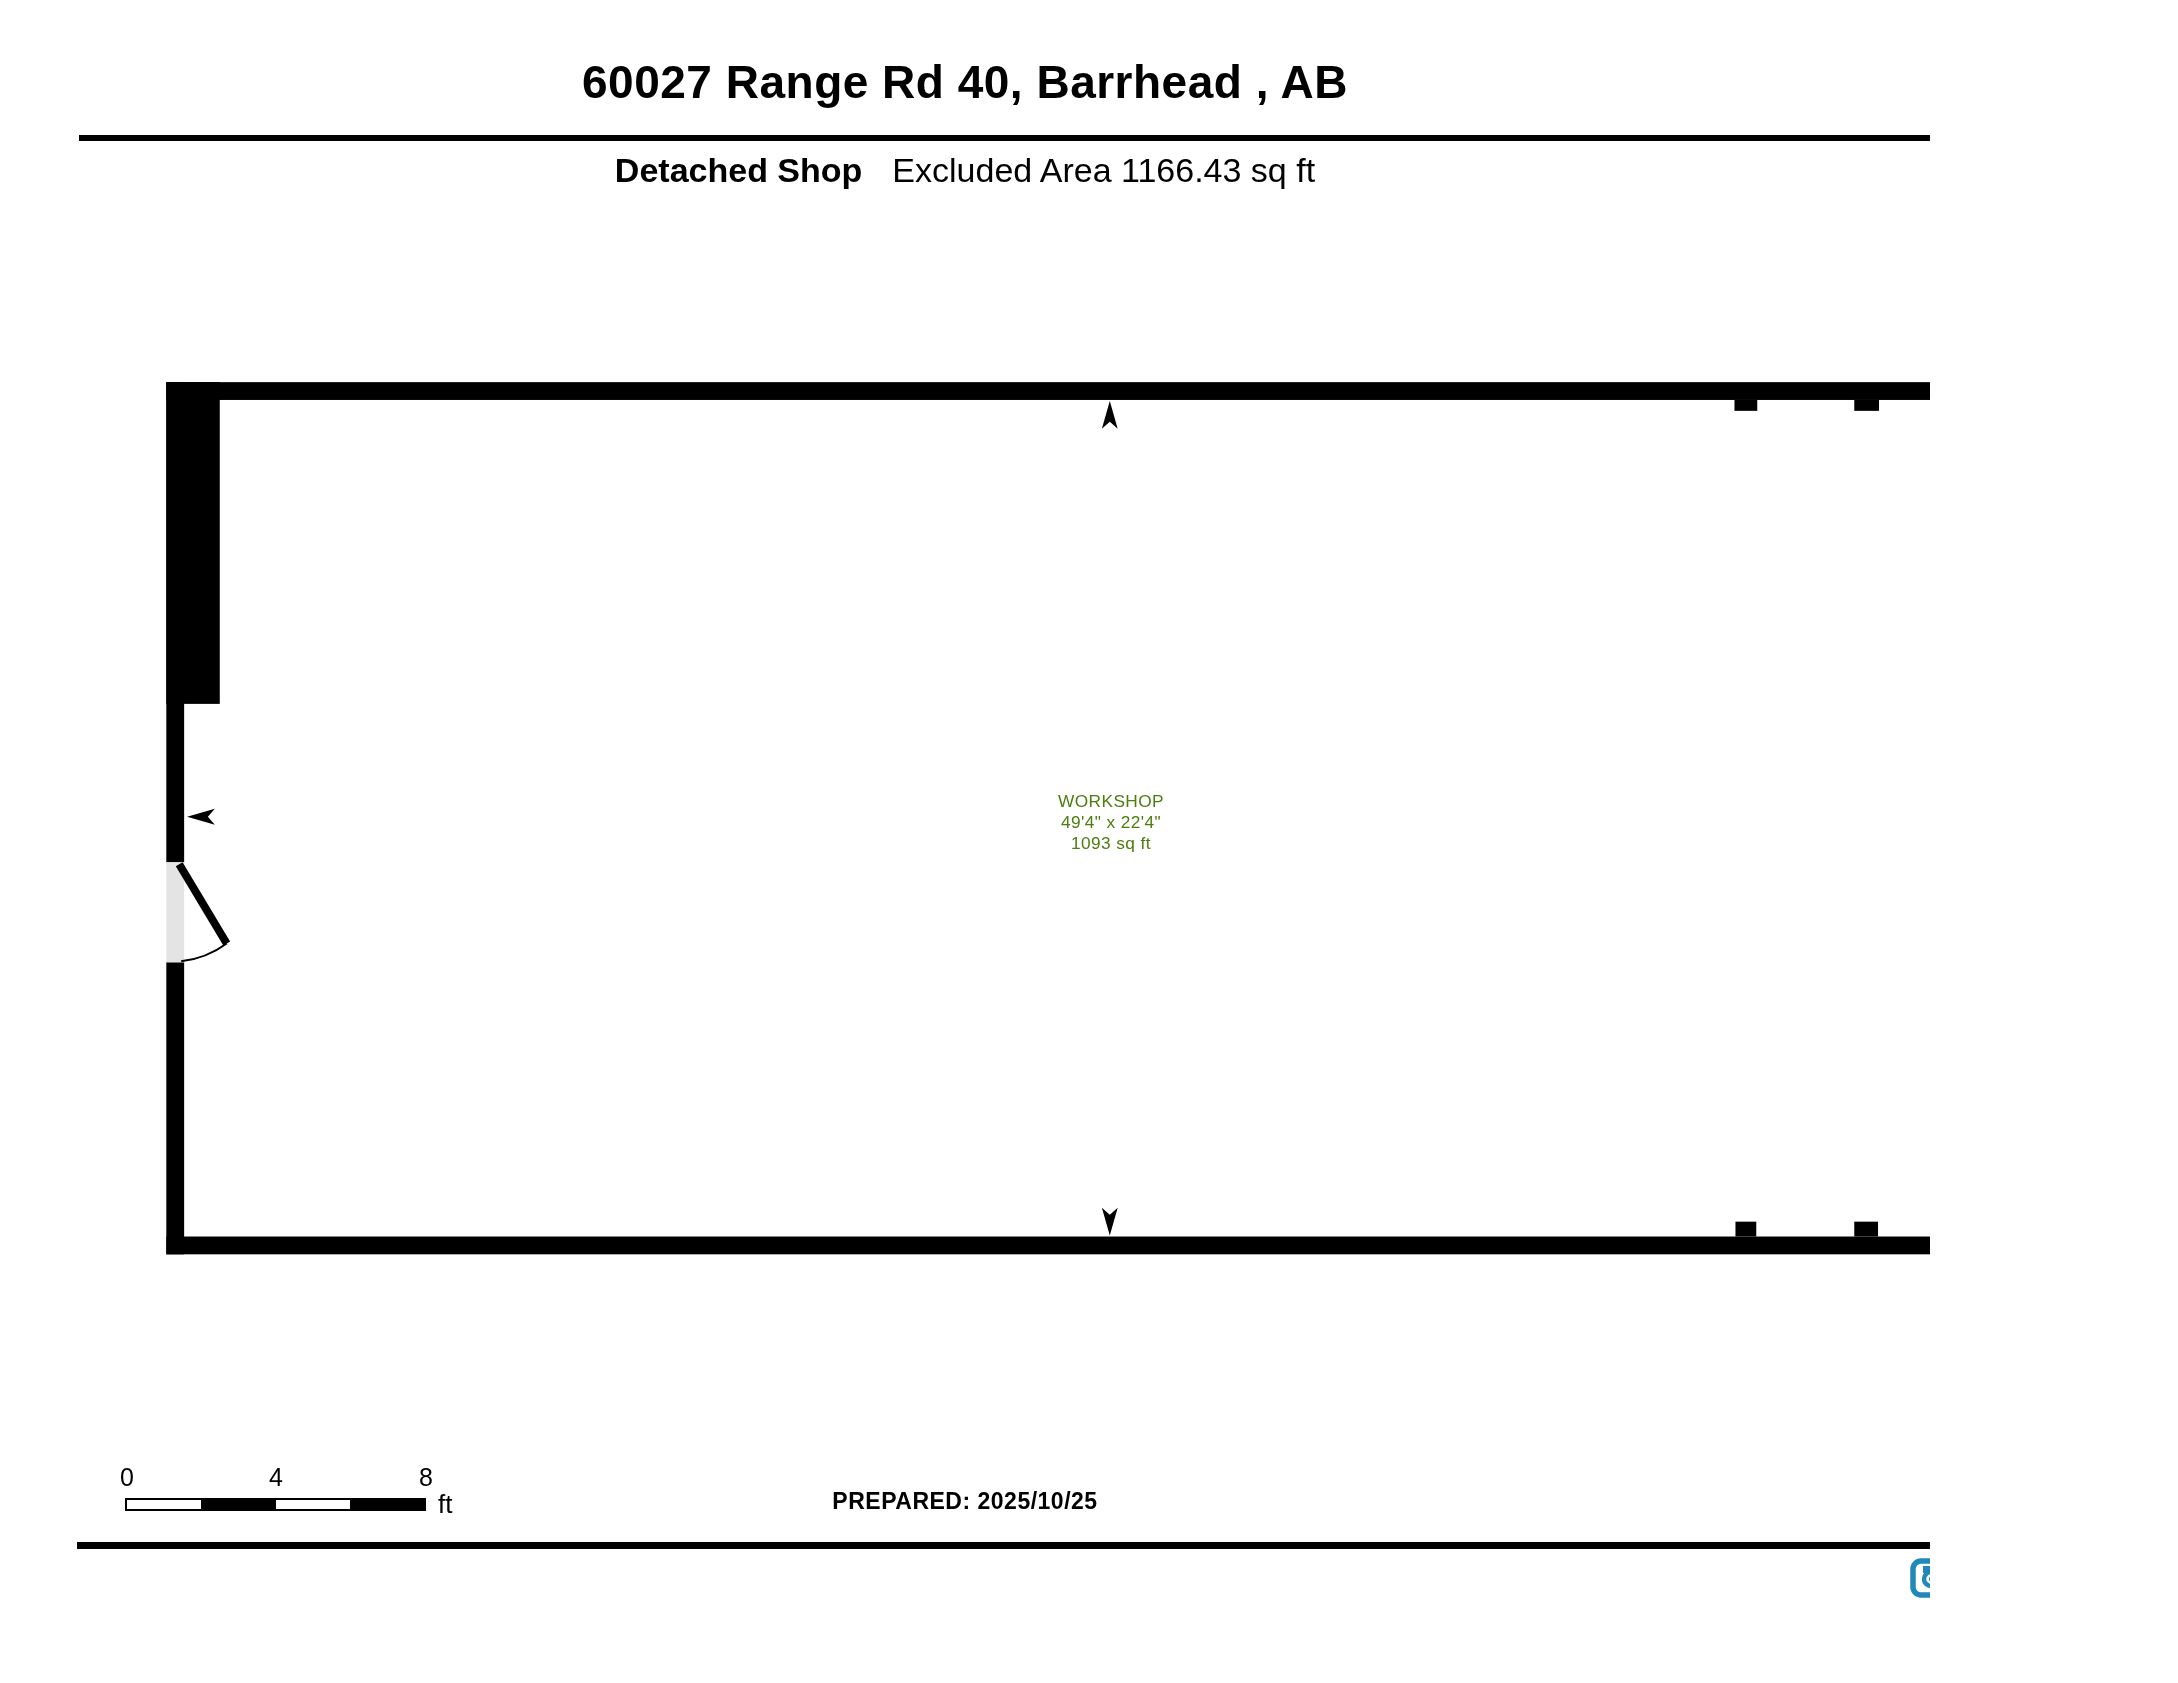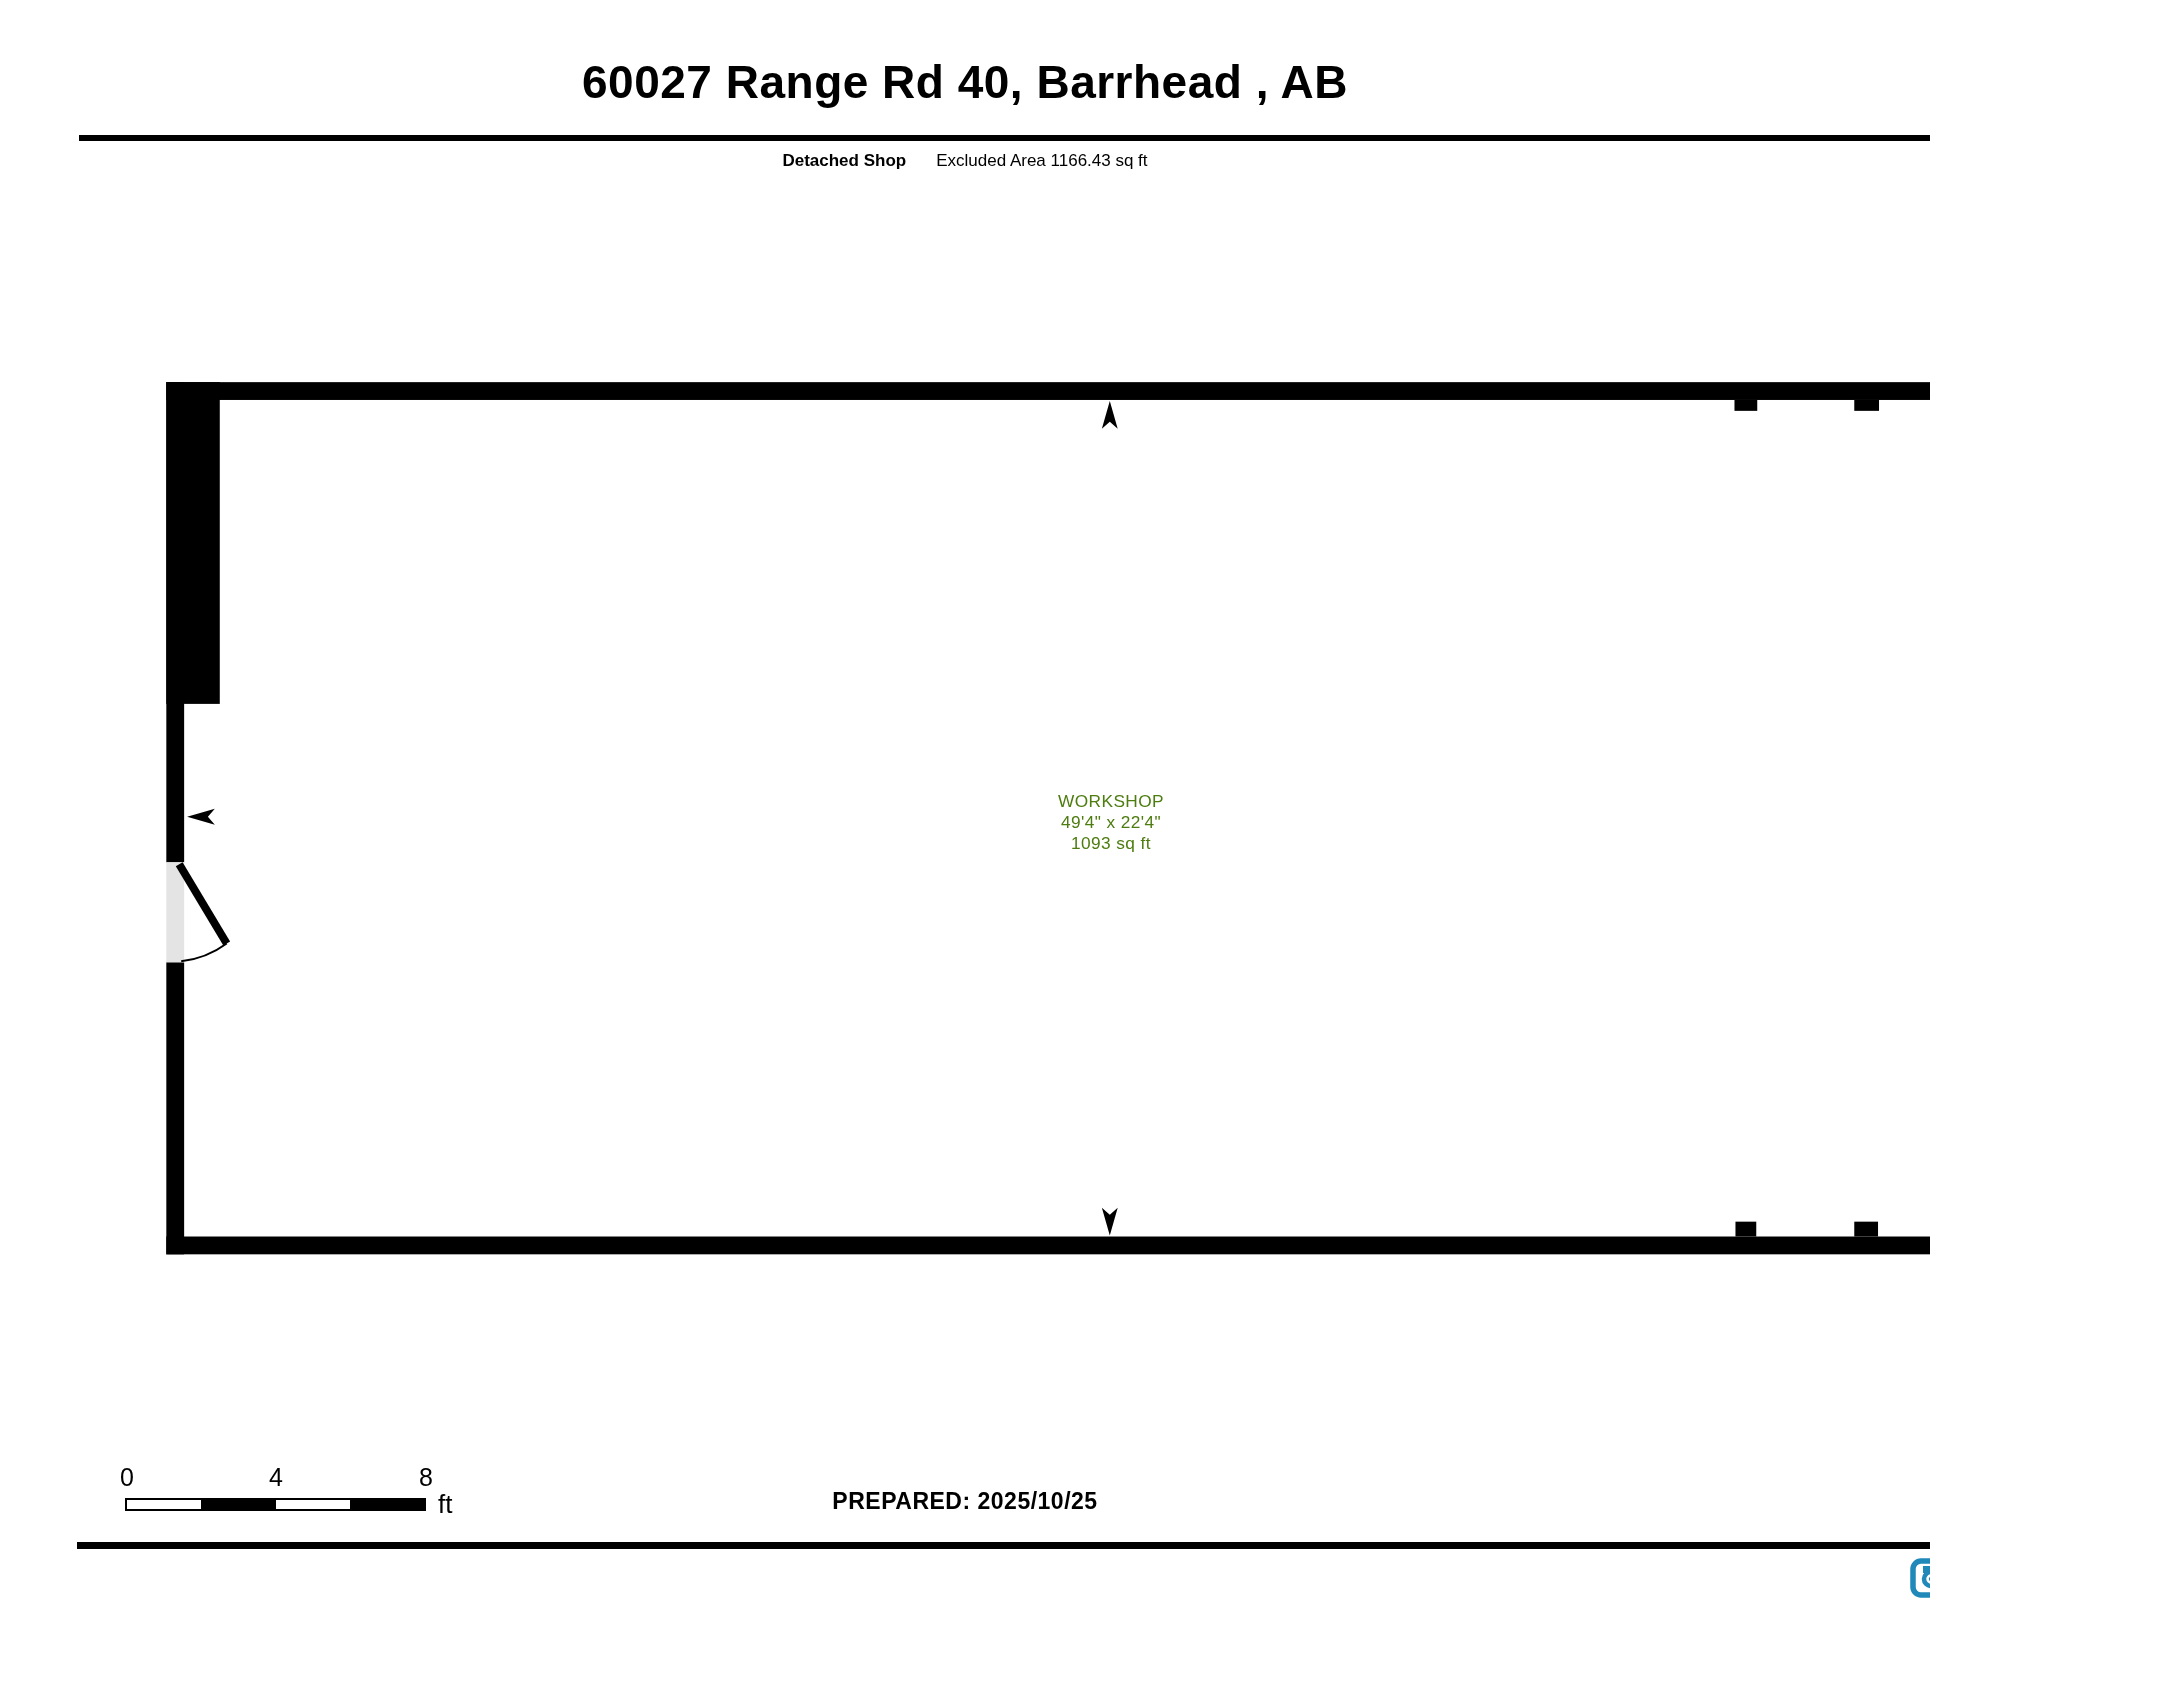--- a/index.html
+++ b/index.html
@@ -6,21 +6,21 @@
   .page {
     position:relative; width:1930px; height:1683px; background:#ffffff;
     font-family:"Liberation Sans", sans-serif; color:#000; overflow:hidden;
   }
   
   .title {
     position:absolute; top:55px; left:0; width:100%; text-align:center;
     font-size:46px; font-weight:bold; letter-spacing:0.5px;
   }
   .title-rule { position:absolute; left:79px; top:135px; width:2049px; height:6px; background:#000; }
-  .subtitle { position:absolute; top:151px; left:0; width:100%; text-align:center; font-size:17px; }
+  .subtitle { position:absolute; top:151px; left:0; width:100%; text-align:center; font-size:34px; }
   .subtitle .floor-label { font-weight:bold; margin-right:30px; }
 
   
   .plan-svg { position:absolute; left:0; top:0; width:2178px; height:1683px; }
 
   .room-label {
     position:absolute; left:1111px; top:791px; transform:translateX(-50%);
     text-align:center; font-size:17.3px; line-height:21px; color:#4d7c0f;
     letter-spacing:0.4px; white-space:nowrap;
   }

